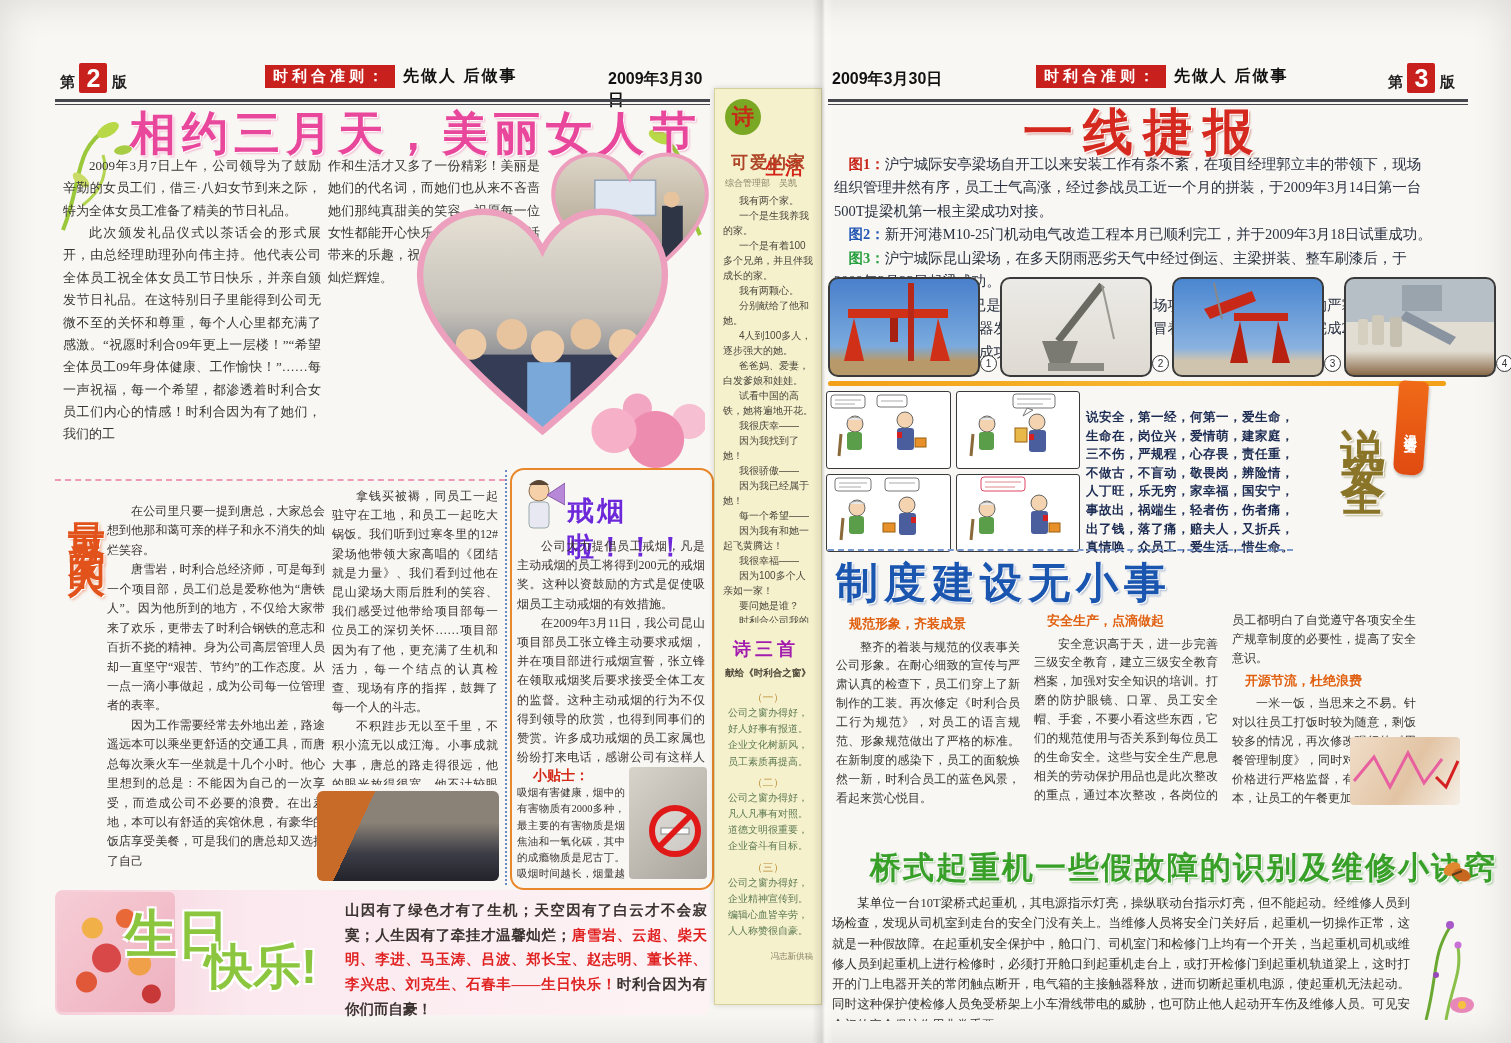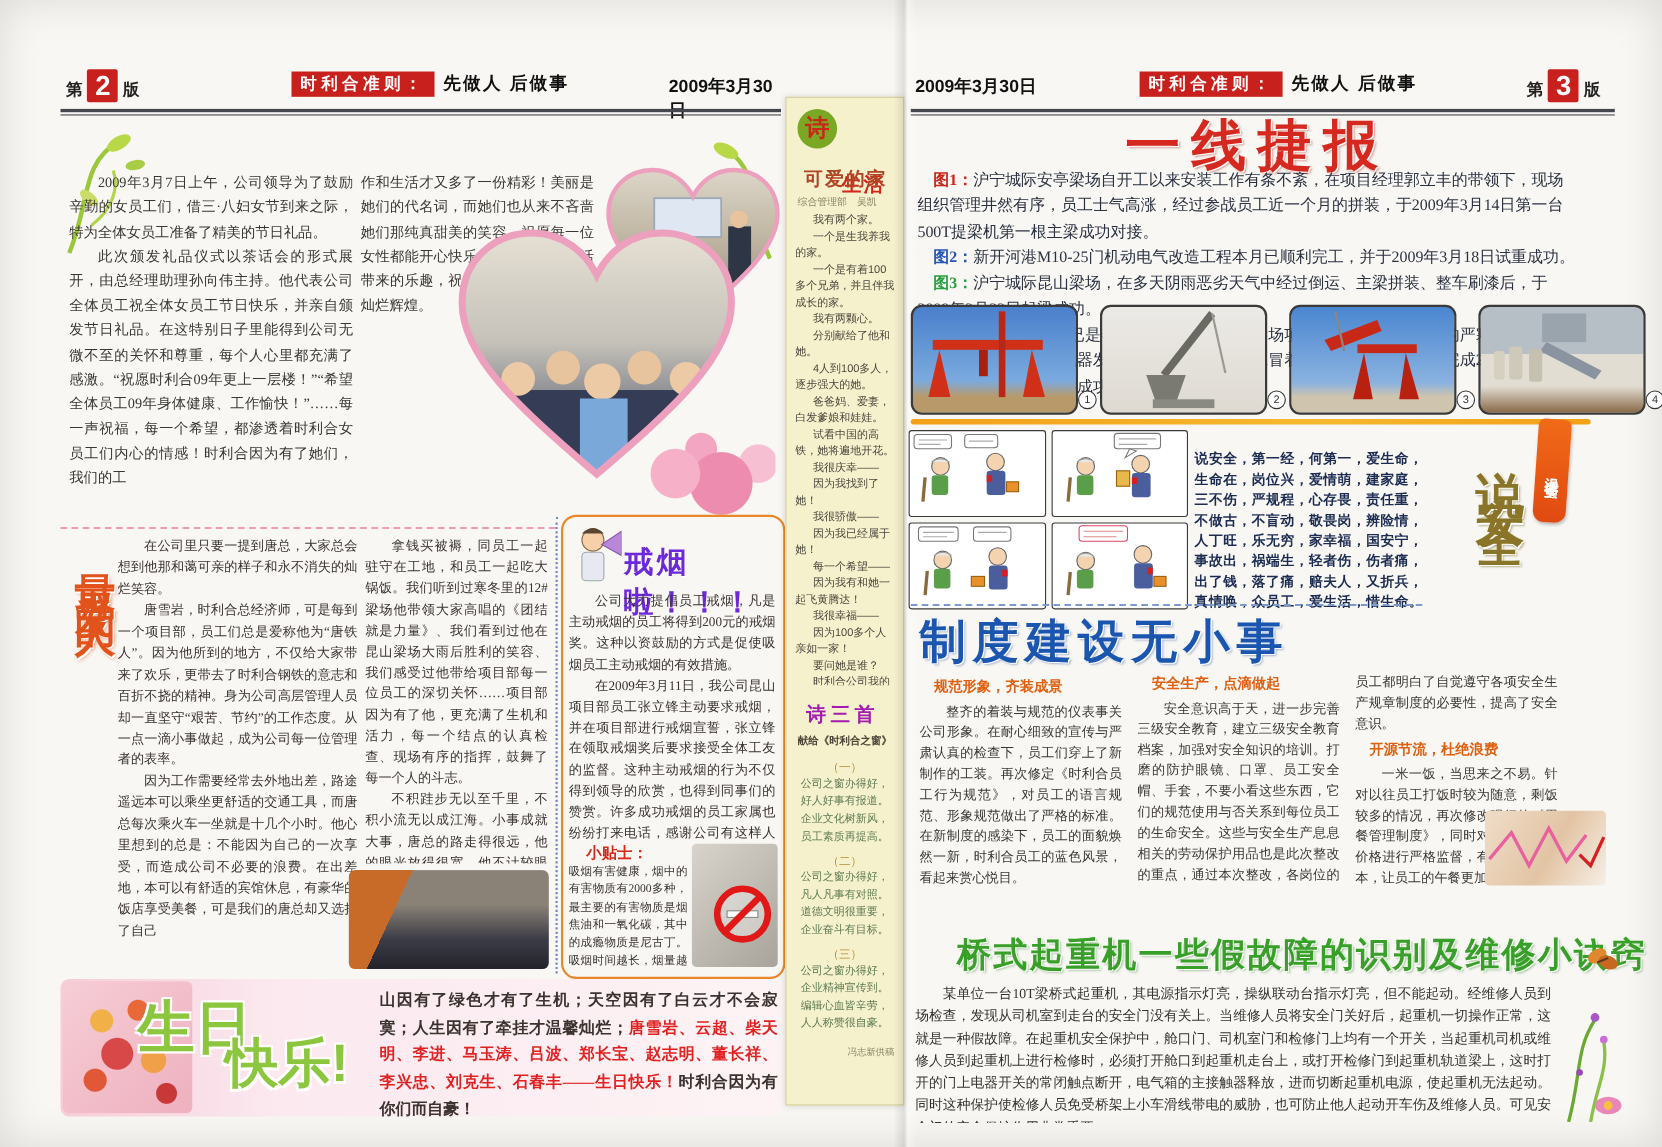--- a/index.html
+++ b/index.html
@@ -93,20 +93,21 @@
       <path d="M30 95 C 50 80, 55 60, 50 45" fill="none" stroke="#b2d44e" stroke-width="3"></path>
       <ellipse cx="55" cy="20" rx="12" ry="6" fill="#b8d848" transform="rotate(-30 55 20)"></ellipse>
       <ellipse cx="28" cy="70" rx="10" ry="5" fill="#cadc66" transform="rotate(40 28 70)"></ellipse>
       <ellipse cx="70" cy="40" rx="9" ry="4.5" fill="#a8cc44" transform="rotate(-10 70 40)"></ellipse>
     </svg>
     <svg class="abs" style="left:545px;top:60px;" width="110" height="130" viewBox="0 0 110 130">
       <path d="M100 120 C 80 80, 95 45, 60 20" fill="none" stroke="#9ac83a" stroke-width="4"></path>
       <ellipse cx="60" cy="22" rx="12" ry="6" fill="#b8d848" transform="rotate(25 60 22)"></ellipse>
       <ellipse cx="85" cy="70" rx="10" ry="5" fill="#cadc66" transform="rotate(-35 85 70)"></ellipse>
     </svg>
+    <div class="abs headline-pink" style="left:75px;top:48px;">相约三月天，美丽女人节</div>
 
     <div class="abs serif body-text jt clip" style="left:8px;top:100px;width:258px;height:322px;">
       <div style="text-indent:2em;">2009年3月7日上午，公司领导为了鼓励辛勤的女员工们，借三·八妇女节到来之际，特为全体女员工准备了精美的节日礼品。</div>
       <div style="text-indent:2em;">此次颁发礼品仪式以茶话会的形式展开，由总经理助理孙向伟主持。他代表公司全体员工祝全体女员工节日快乐，并亲自颁发节日礼品。在这特别日子里能得到公司无微不至的关怀和尊重，每个人心里都充满了感激。“祝愿时利合09年更上一层楼！”“希望全体员工09年身体健康、工作愉快！”……每一声祝福，每一个希望，都渗透着时利合女员工们内心的情感！时利合因为有了她们，我们的工</div>
     </div>
     <div class="abs serif body-text jt clip" style="left:273px;top:100px;width:212px;height:190px;">
       <div style="text-indent:0;">作和生活才又多了一份精彩！美丽是她们的代名词，而她们也从来不吝啬她们那纯真甜美的笑容。祝愿每一位女性都能开心快乐的享受工作和生活带来的乐趣，祝愿时利合的明天更加灿烂辉煌。</div>
     </div>
 
     <svg class="abs" style="left:495px;top:95px;" width="160" height="150" viewBox="0 0 100 92">
@@ -155,21 +156,21 @@
     <div class="abs" style="left:520px;top:335px;width:130px;height:90px;
          background:radial-gradient(circle at 30% 45%,#f6b0c8 0 22px,transparent 23px),
                     radial-gradient(circle at 62% 55%,#ee8cb0 0 28px,transparent 29px),
                     radial-gradient(circle at 88% 35%,#f6c0d2 0 17px,transparent 18px),
                     radial-gradient(circle at 48% 20%,#f2a6c2 0 14px,transparent 15px);"></div>
 
     <div class="abs pink-dash" style="left:0;top:424px;width:450px;"></div>
 
     <div class="abs vtitle loveliest-title" style="left:6px;top:438px;height:290px;">最可爱的人</div>
     <div class="abs serif jt clip" style="left:52px;top:432px;width:218px;height:390px;font-size:12px;line-height:1.62;color:#3a3330;">
-      <div style="text-indent:2em;">在公司里只要一提到唐总，大家总会想到他那和蔼可亲的样子和永不消失的灿烂笑容。</div>
+      <div style="text-indent:2em;margin-top:15px;">在公司里只要一提到唐总，大家总会想到他那和蔼可亲的样子和永不消失的灿烂笑容。</div>
       <div style="text-indent:2em;">唐雪岩，时利合总经济师，可是每到一个项目部，员工们总是爱称他为“唐铁人”。因为他所到的地方，不仅给大家带来了欢乐，更带去了时利合钢铁的意志和百折不挠的精神。身为公司高层管理人员却一直坚守“艰苦、节约”的工作态度。从一点一滴小事做起，成为公司每一位管理者的表率。</div>
       <div style="text-indent:2em;">因为工作需要经常去外地出差，路途遥远本可以乘坐更舒适的交通工具，而唐总每次乘火车一坐就是十几个小时。他心里想到的总是：不能因为自己的一次享受，而造成公司不必要的浪费。在出差地，本可以有舒适的宾馆休息，有豪华的饭店享受美餐，可是我们的唐总却又选择了自己</div>
     </div>
     <div class="abs serif jt clip" style="left:277px;top:432px;width:166px;height:298px;font-size:12px;line-height:1.6;color:#3a3330;">
       <div style="text-indent:2em;">拿钱买被褥，同员工一起驻守在工地，和员工一起吃大锅饭。我们听到过寒冬里的12#梁场他带领大家高唱的《团结就是力量》、我们看到过他在昆山梁场大雨后胜利的笑容、我们感受过他带给项目部每一位员工的深切关怀……项目部因为有了他，更充满了生机和活力，每一个结点的认真检查、现场有序的指挥，鼓舞了每一个人的斗志。</div>
       <div style="text-indent:2em;">不积跬步无以至千里，不积小流无以成江海。小事成就大事，唐总的路走得很远，他的眼光放得很宽。他不计较眼前利益得与失，他的心总是为长远而打算。时利合也是因为有这样的好领导，它的路才会越走越广，它的未来才会更加辉煌！</div>
     </div>
     <div class="abs" style="left:262px;top:736px;width:182px;height:90px;border-radius:6px;
          background:linear-gradient(115deg,#c86a28 0 26%,transparent 26%),linear-gradient(#8a8276 0 35%,#3c3c46 70%,#23232c);"></div>
 

